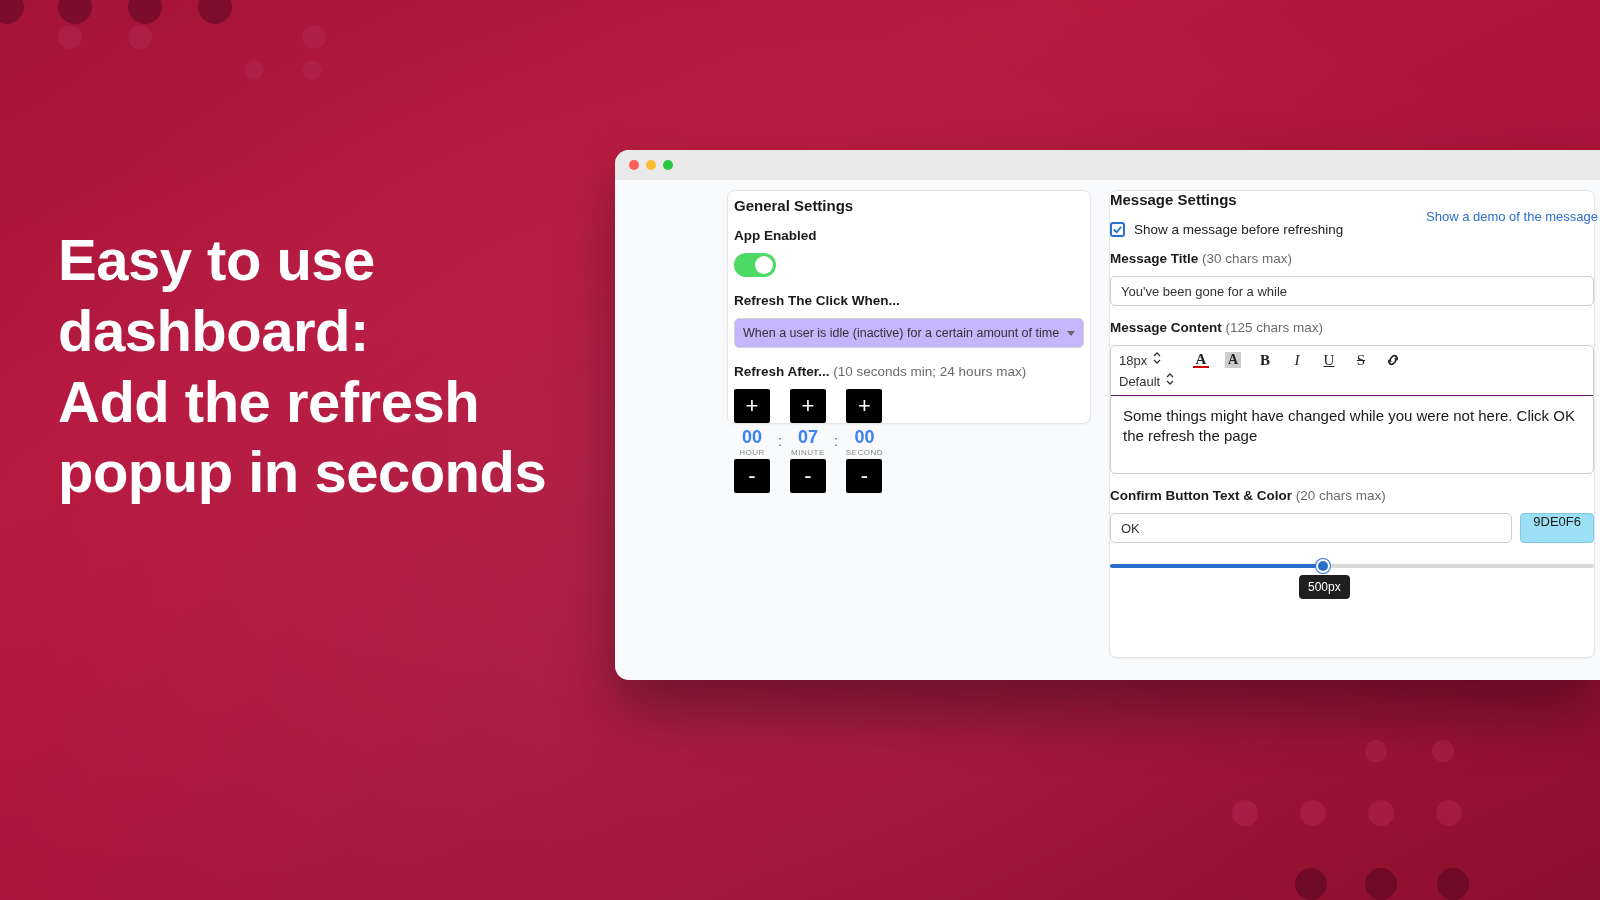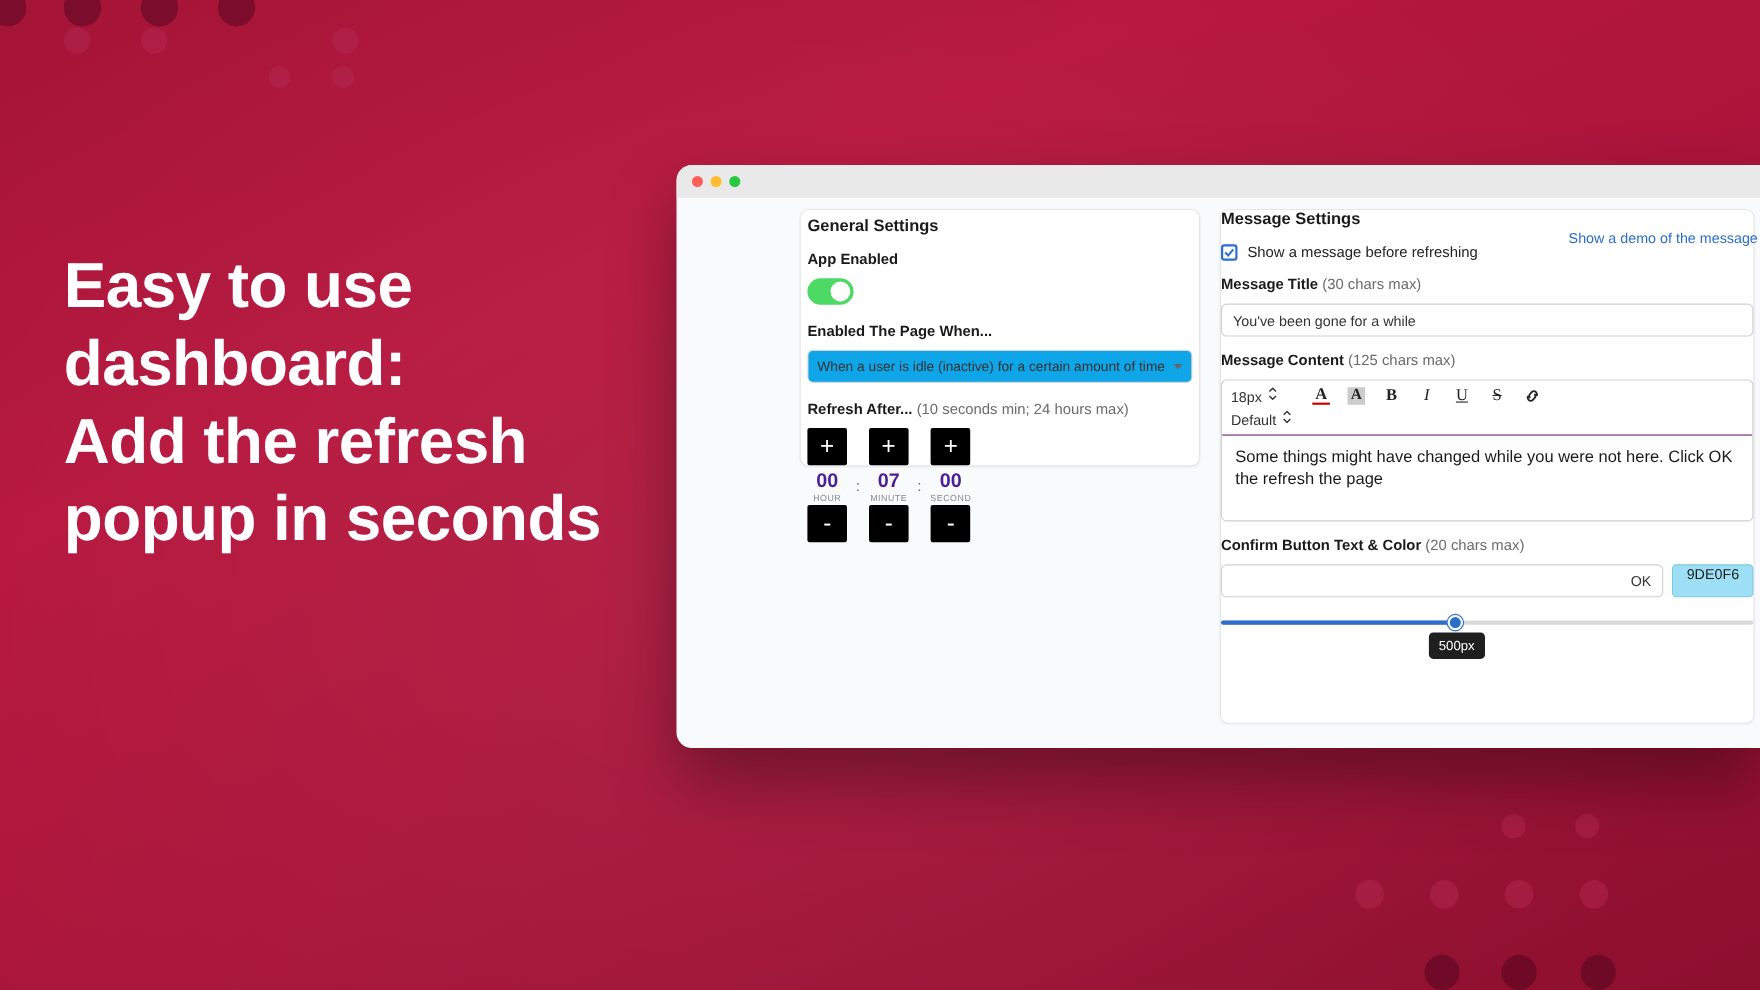--- a/index.html
+++ b/index.html
@@ -37,28 +37,28 @@
   .card.general { left: 112px; top: 10px; width: 364px; height: 234px; padding: 6px; }
   .card.message { left: 494px; top: 10px; width: 486px; height: 468px; }
   .card h2 { font-size: 15px; font-weight: 700; color: #1a1a1a; margin-bottom: 14px; }
   .lbl { font-size: 13.5px; font-weight: 700; color: #1a1a1a; margin-bottom: 10px; margin-top: 4px; }
   .lbl .sub { font-weight: 400; color: #6b6b6b; }
   .toggle {
     width: 42px; height: 24px; border-radius: 12px; background: #4CD964; position: relative; margin-bottom: 16px;
   }
   .toggle .knob { position: absolute; right: 3px; top: 3px; width: 18px; height: 18px; border-radius: 50%; background: #fff; }
   .select {
-    width: 100%; height: 30px; border: 1px solid #d4d4d4; border-radius: 5px; background: #0ea5e9; font-size: 12.5px;
+    width: 100%; height: 30px; border: 1px solid #d4d4d4; border-radius: 5px; background: #c4b5fd; font-size: 12.5px;
     padding: 0 8px; color: #333; display: flex; align-items: center; justify-content: space-between; margin-bottom: 16px;
   }
   .chev { width: 0; height: 0; border-left: 4px solid transparent; border-right: 4px solid transparent; border-top: 5px solid #666; }
   .timerow { display: flex; align-items: flex-start; gap: 8px; }
   .seg { display: flex; flex-direction: column; align-items: center; }
   .sq { width: 36px; height: 34px; background: #000; color: #fff; font-size: 22px; line-height: 34px; text-align: center; border-radius: 2px; cursor: pointer; }
-  .num { font-size: 18px; font-weight: 600; color: #4c1d95; margin: 4px 0 0 0; }
+  .num { font-size: 18px; font-weight: 600; color: #3b82f6; margin: 4px 0 0 0; }
   .unit { font-size: 8px; letter-spacing: 0.5px; color: #888; margin-bottom: 2px; }
   .colon { font-size: 14px; color: #666; padding-top: 44px; }
   .demo-link { position: absolute; right: -4px; top: 18px; font-size: 13px; color: #2C6ECB; }
   .chkrow { display: flex; align-items: center; gap: 9px; margin-bottom: 14px; }
   .chk { width: 15px; height: 15px; border: 2px solid #2C6ECB; border-radius: 3px; display: flex; align-items: center; justify-content: center; }
   .chk svg { width: 11px; height: 11px; }
   .chklbl { font-size: 13.5px; color: #222; }
   .tinput { width: 100%; height: 30px; border: 1px solid #cfcfcf; border-radius: 5px; padding: 0 10px; font-size: 13px; color: #333; display: flex; align-items: center; margin-bottom: 14px; }
   .editor { border: 1px solid #cfcfcf; border-radius: 5px; overflow: hidden; margin-bottom: 14px; }
   .etoolbar { padding: 6px 8px; display: flex; flex-wrap: wrap; gap: 6px 14px; align-items: center; font-size: 13px; color: #333; }
@@ -120,21 +120,21 @@
     <div class="wincontent">
 
       <div class="card general">
         <h2>General Settings</h2>
 
         <div class="lbl">App Enabled</div>
         <div class="toggle">
           <div class="knob"></div>
         </div>
 
-        <div class="lbl">Enabled The Page When...</div>
+        <div class="lbl">Refresh The Click When...</div>
         <div class="select">
           <span>When a user is idle (inactive) for a certain amount of time</span>
           <span class="chev"></span>
         </div>
 
         <div class="lbl">
           <span>Refresh After...</span>
           <span class="sub">(10 seconds min; 24 hours max)</span>
         </div>
 
@@ -221,21 +221,21 @@
             </div>
           </div>
           <div class="etxt">Some things might have changed while you were not here. Click OK the refresh the page</div>
         </div>
 
         <div class="lbl">
           <span>Confirm Button Text &amp; Color</span>
           <span class="sub">(20 chars max)</span>
         </div>
         <div class="bcrow">
-          <div class="tinput" style="flex:1;justify-content:flex-end;">
+          <div class="tinput" style="flex:1;">
             <span>OK</span>
           </div>
           <div class="colorsw">
             <span>9DE0F6</span>
           </div>
         </div>
 
         <div class="slider">
           <div class="track"></div>
           <div class="fill"></div>

